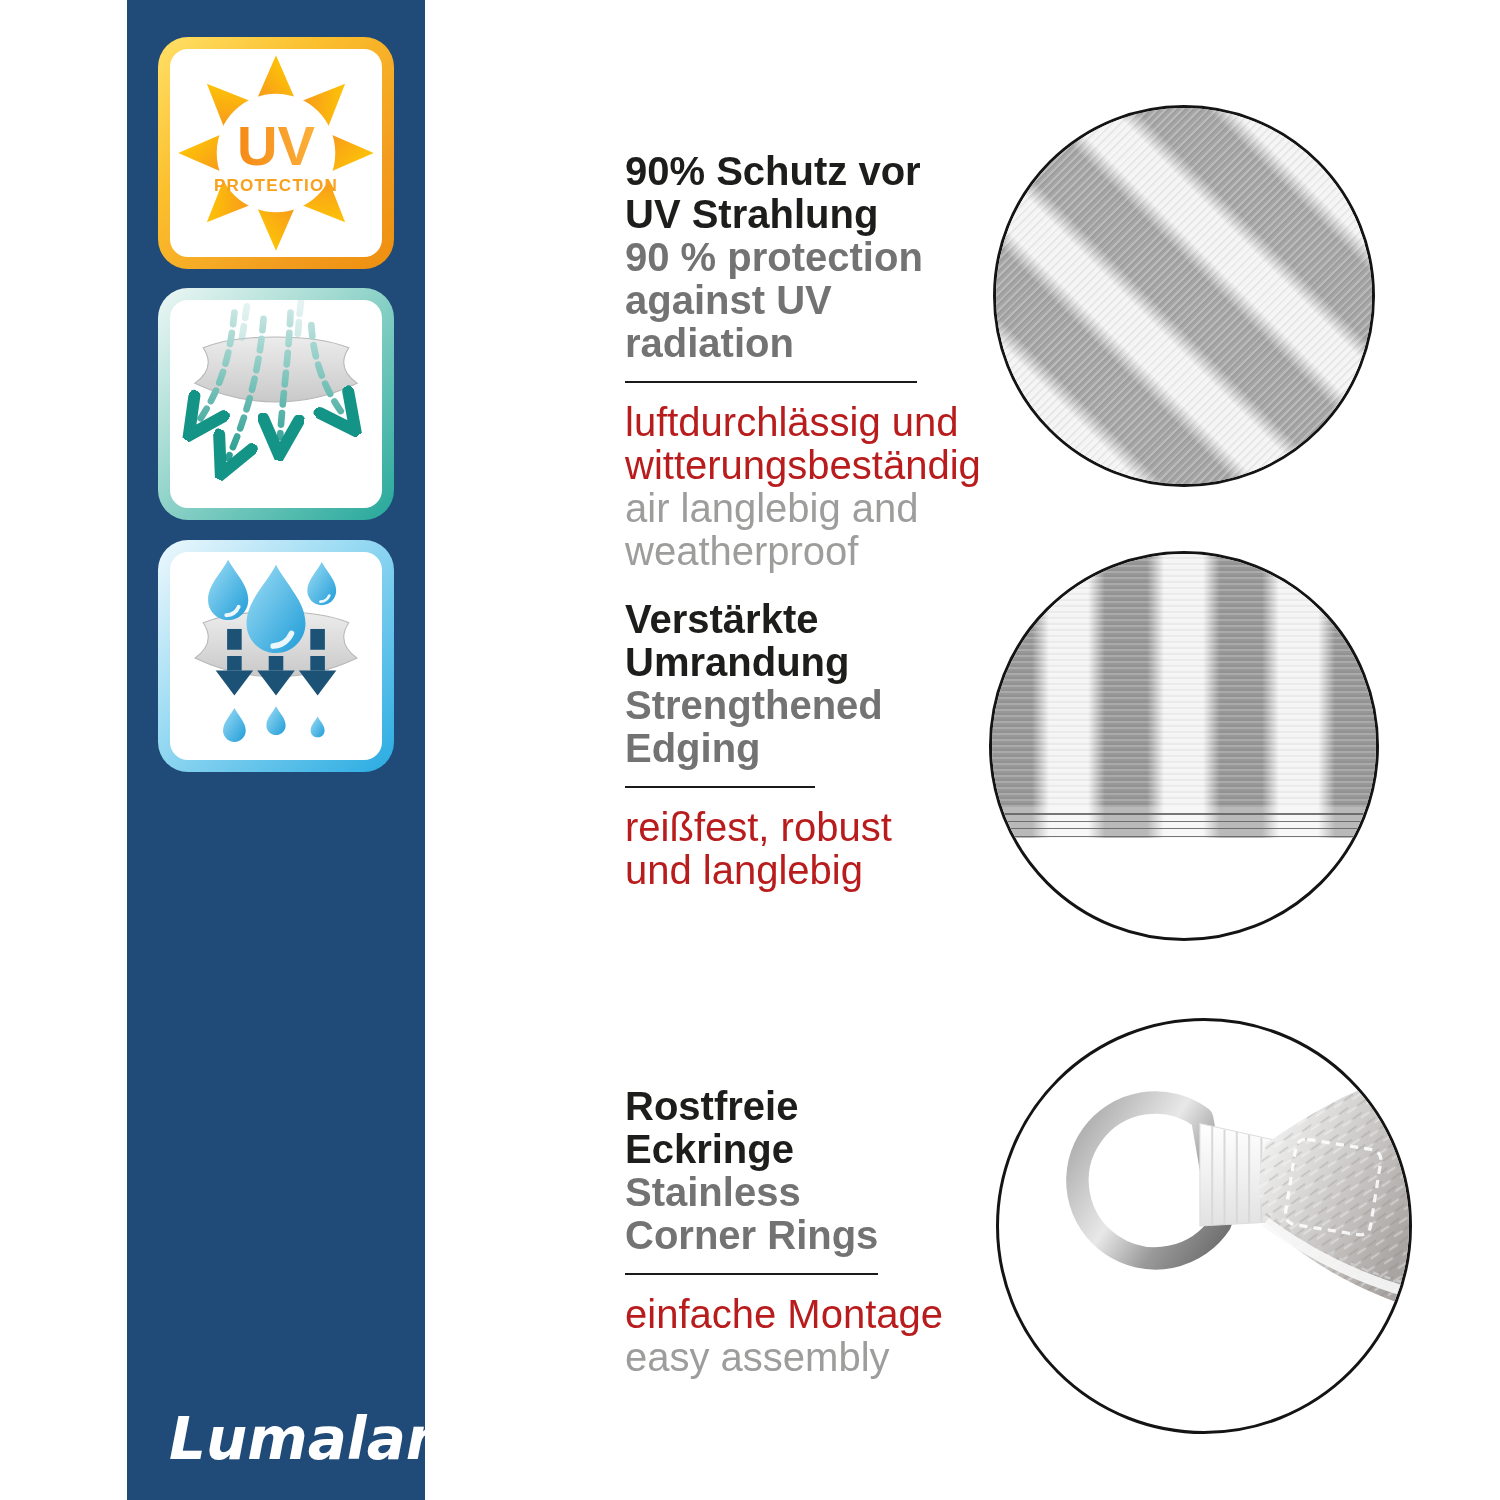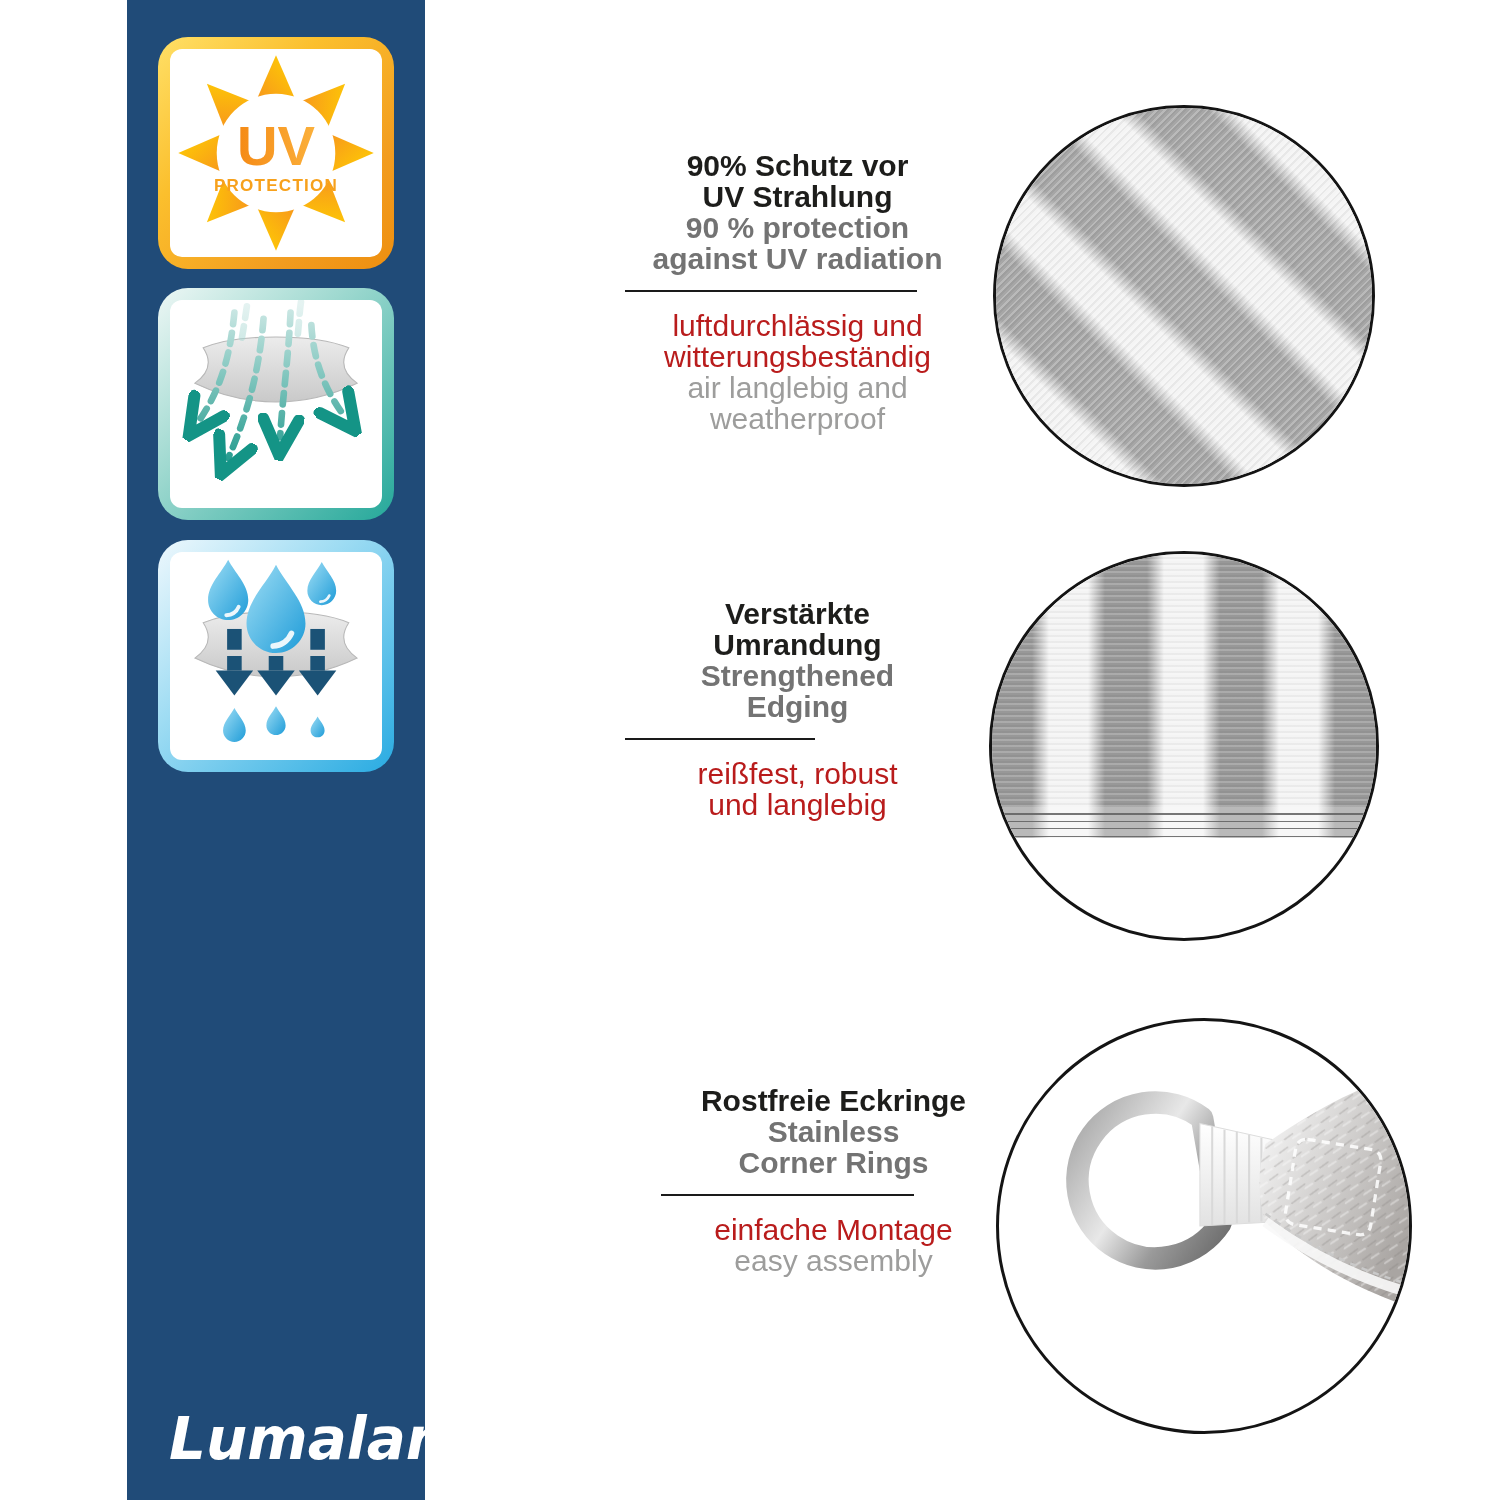--- a/index.html
+++ b/index.html
@@ -6,32 +6,32 @@
   .canvas{
     position:relative;width:1500px;height:1500px;background:#ffffff;overflow:hidden;
     font-family:"Liberation Sans", sans-serif;
   }
   
   .sidebar{position:absolute;left:127px;top:0;width:298px;height:1500px;background:#204B78;}
   .badge{position:absolute;left:31px;width:236px;height:232px;border-radius:30px;padding:12px;box-sizing:border-box;}
   .badge-uv{top:37px;background:linear-gradient(135deg,#FFE067 0%,#FBBF2D 35%,#F29C1F 75%,#EE8F0F 100%);}
   .badge-air{top:288px;background:linear-gradient(135deg,#EDF7F5 0%,#9FD9D0 40%,#25A89A 100%);}
   .badge-water{top:540px;background:linear-gradient(135deg,#EEF8FD 0%,#9EDCF3 40%,#29ABE2 100%);}
-  .badge-inner{width:100%;height:100%;background:#ffffff;border-radius:12px;overflow:hidden;}
+  .badge-inner{width:100%;height:100%;background:#ffffff;border-radius:18px;overflow:hidden;}
   .badge-inner svg{display:block;width:100%;height:100%;}
   .logo{
     position:absolute;left:30px;top:1405px;color:#ffffff;
     font-family:"DejaVu Sans", sans-serif;font-weight:bold;font-style:italic;
     font-size:58px;letter-spacing:0px;margin-left:12px;
   }
   
-  .feature{position:absolute;left:625px;width:345px;font-size:30px;line-height:31px;text-align:center;}
+  .feature{position:absolute;left:625px;width:345px;font-size:40px;line-height:43px;}
   .feature-1{top:150px;}
   .feature-2{top:598px;}
-  .feature-3{top:1085px;margin-left:36px;}
+  .feature-3{top:1085px;}
   .t-de{font-weight:bold;color:#1D1D1B;white-space:pre-line;}
   .t-en{font-weight:bold;color:#737373;white-space:pre-line;}
   .divider{height:2px;background:#1a1a1a;margin:16px 0 18px 0;}
   .b-de{color:#b91c1c;white-space:pre-line;}
   .b-en{color:#9D9D9C;white-space:pre-line;}
   
   .photo{position:absolute;border-radius:50%;border:3px solid #141414;box-sizing:border-box;overflow:hidden;background:#ffffff;}
   .photo-1{left:993px;top:105px;width:382px;height:382px;}
   .photo-2{left:989px;top:551px;width:390px;height:390px;}
   .photo-3{left:996px;top:1018px;width:416px;height:416px;}

